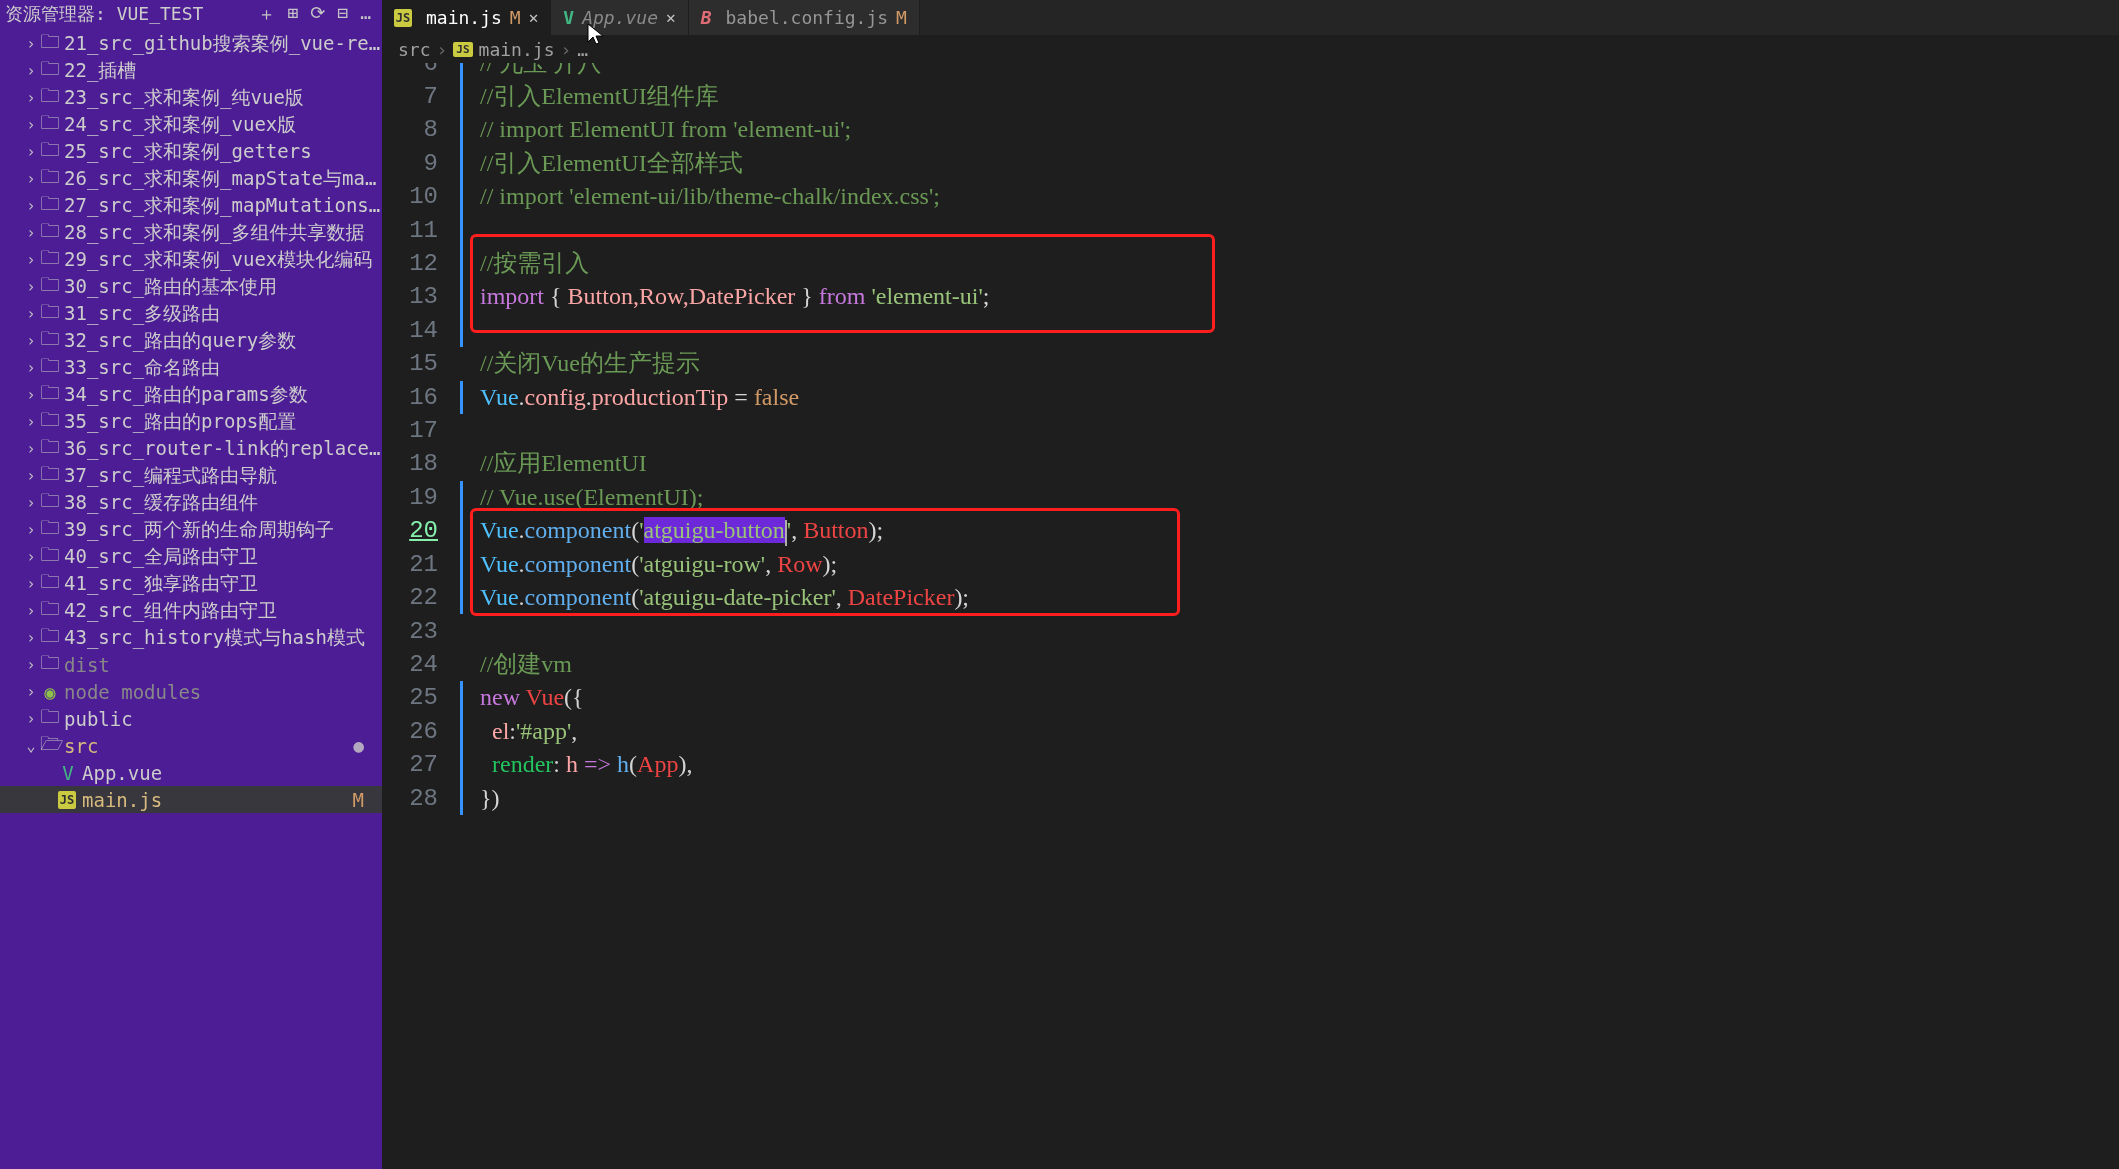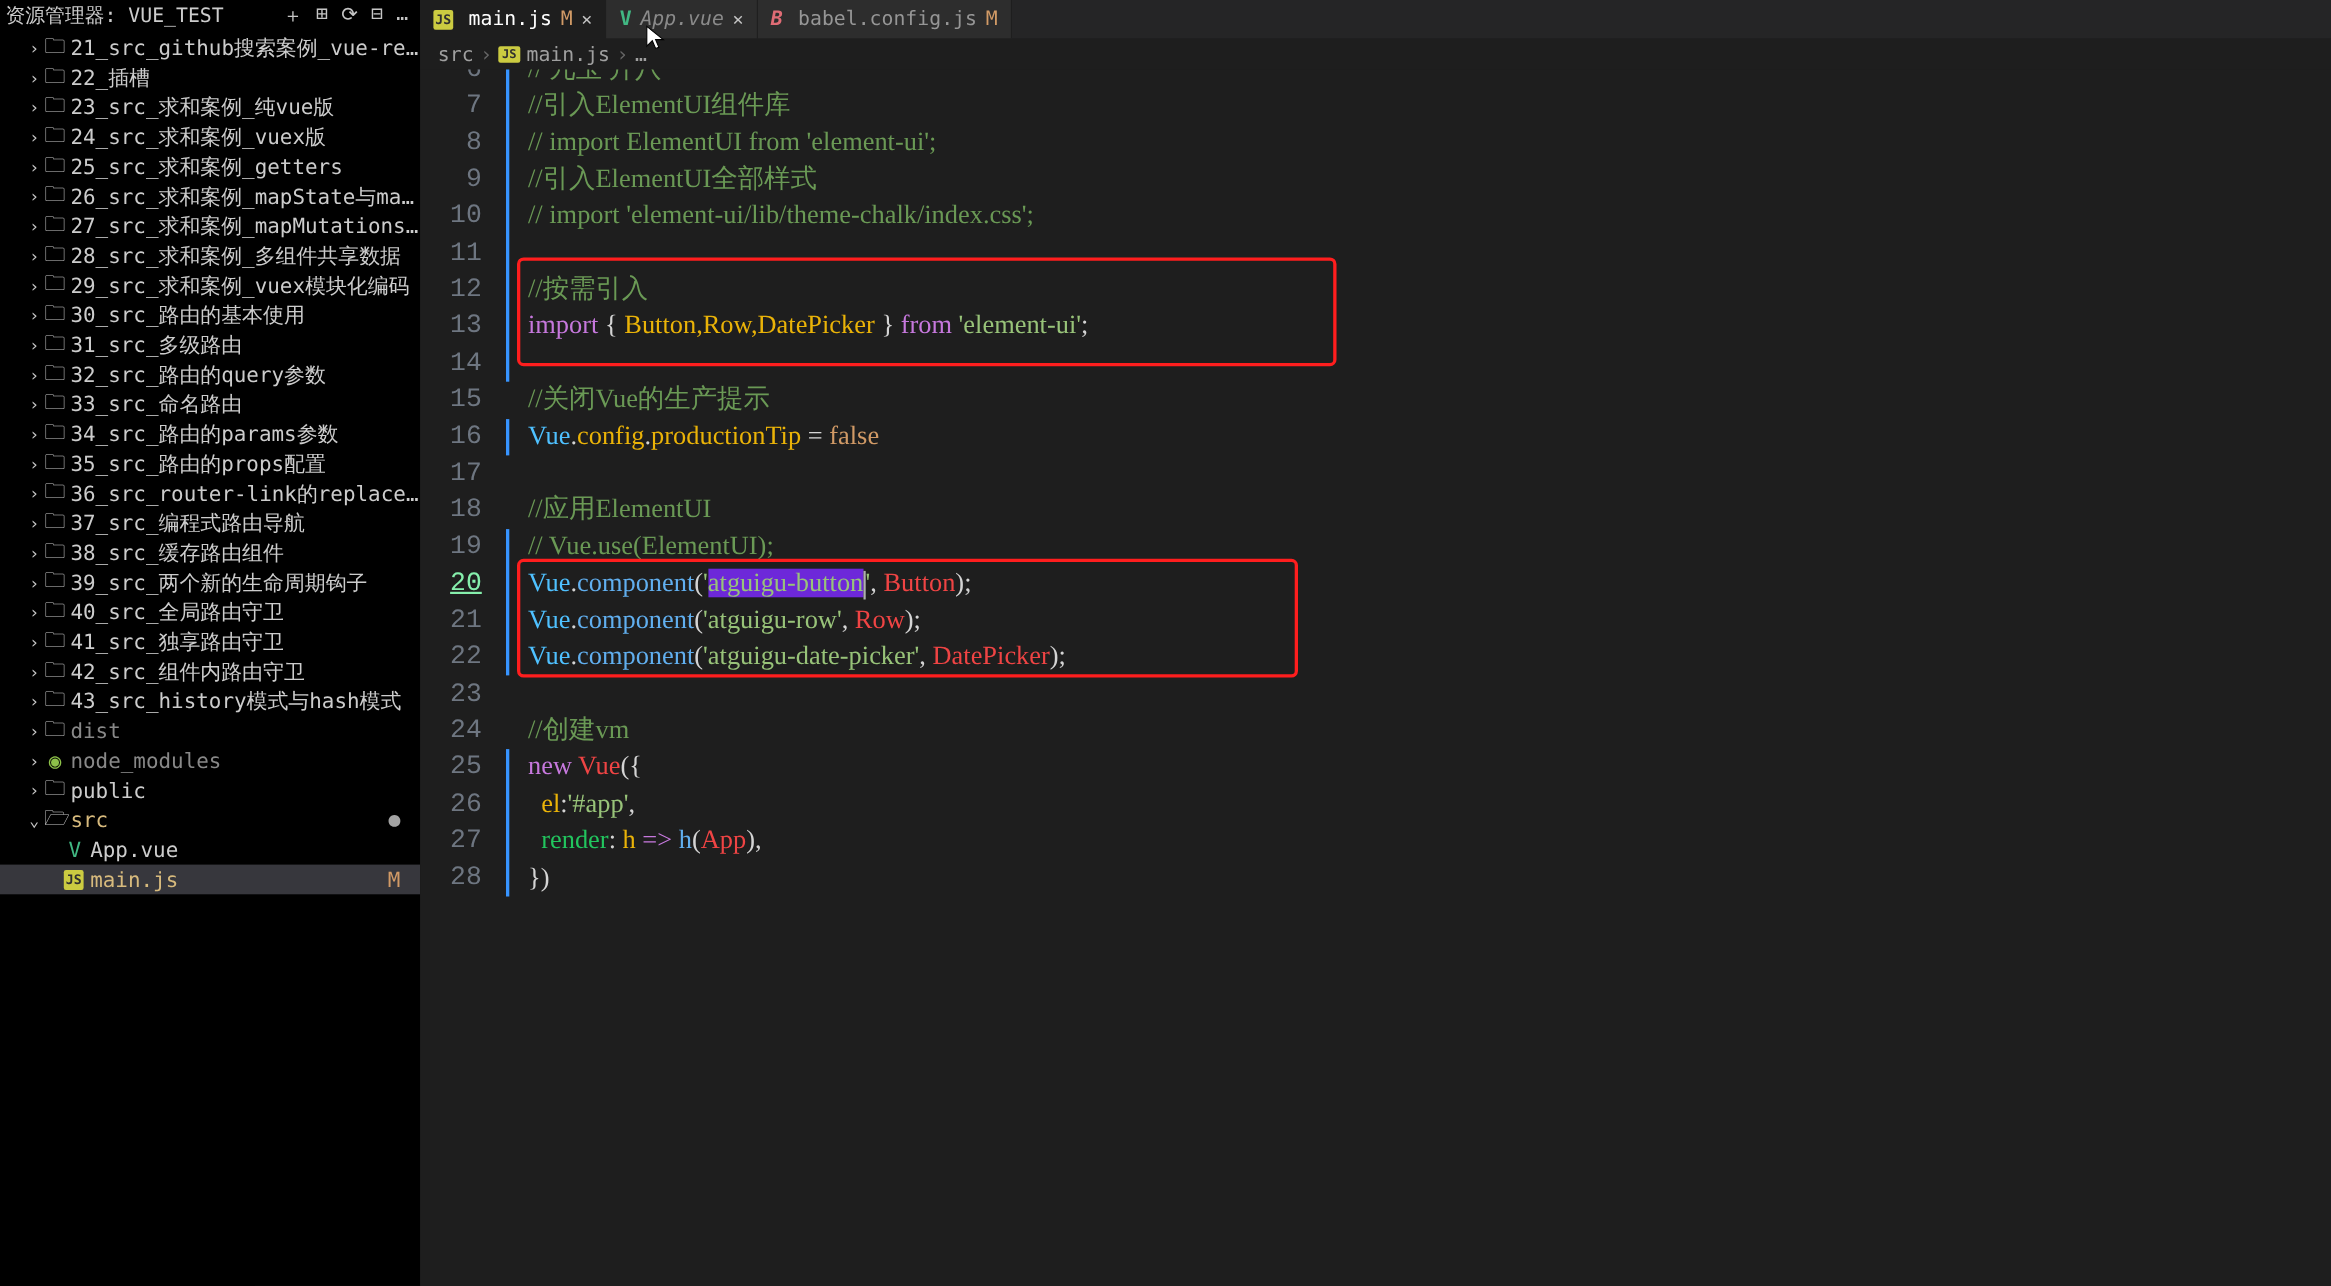--- a/index.html
+++ b/index.html
@@ -1,18 +1,18 @@
 <!DOCTYPE html>
 <html><head>
 <meta charset="utf-8">
 <style>
 * { margin: 0; padding: 0; box-sizing: border-box; }
 body { font-family: "Segoe UI", "Microsoft YaHei", Consolas, monospace; background:#1e1e1e; color:#ccc; font-size:18px; overflow:hidden; }
 .app { display:flex; height:100vh; }
-.sidebar { width:382px; background:#000000; display:flex; flex-direction:column; overflow:hidden; }
+.sidebar { width:382px; background:#4c1d95; display:flex; flex-direction:column; overflow:hidden; }
 .sidebar-header { display:flex; align-items:center; padding:2px 5px 4px 5px; color:#cccccc; font-size:18px; }
 .sidebar-header .title { flex:1; white-space:nowrap; overflow:hidden; text-overflow:ellipsis; }
 .sidebar-header .icons { display:flex; gap:12px; padding-right:6px; }
 .sidebar-header .icons span { color:#c5c5c5; cursor:pointer; }
 .tree { flex:1; overflow:hidden; font-size:19px; }
 .tree-row { display:flex; align-items:center; height:27px; color:#cccccc; cursor:pointer; white-space:nowrap; }
 .chev { display:inline-block; width:18px; text-align:center; color:#c5c5c5; font-size:15px; }
 .folder-icon { display:inline-block; width:20px; text-align:center; color:#c5c5c5; margin-right:4px; }
 .nm-icon { color:#8dc149; }
 .selected { background:#37373d; }
@@ -31,21 +31,21 @@
 .breadcrumb { display:flex; align-items:center; gap:6px; height:28px; padding-left:16px; font-size:18px; color:#a0a0a0; background:#1e1e1e; }
 .breadcrumb .sep { color:#666; }
 .breadcrumb .tiny-js { background:#cbcb41; color:#2f2f2f; font-size:11px; font-weight:bold; padding:1px 3px; border-radius:2px; }
 .code { flex:1; display:flex; font-family:Consolas, "Courier New", monospace; font-size:24px; line-height:33.4px; position:relative; overflow:hidden; }
 .gutter { width:78px; text-align:right; color:#6e7681; padding-right:22px; user-select:none; }
 .gutter .cur { color:#86efac;text-decoration:underline; }
 .blue-bar { position:absolute; left:78px; top:0; width:3px; background:#3794ff; }
 .lines { flex:1; position:relative; white-space:pre; color:#d4d4d4; padding-left:20px;font-family:Liberation Serif, serif; }
 .c-comm { color:#6a9955; }
 .c-key { color:#c678dd; }
-.c-var { color:#eab308; }
+.c-var { color:#fca5a5; }
 .c-const { color:#4fc1ff; }
 .c-func { color:#22c55e; }
 .c-call { color:#61afef; }
 .c-str { color:#98c379; }
 .c-bool { color:#d19a66; }
 .c-punc { color:#d4d4d4; }
 .c-type { color:#ef4444; }
 .cursor { border-left:2px solid #aeafad; display:inline-block; height:26px; vertical-align:middle; }
 .sel { background:#6d28d9; }
 .redbox { position:absolute; border:3px solid #ff1e1e; border-radius:6px; pointer-events:none; }

